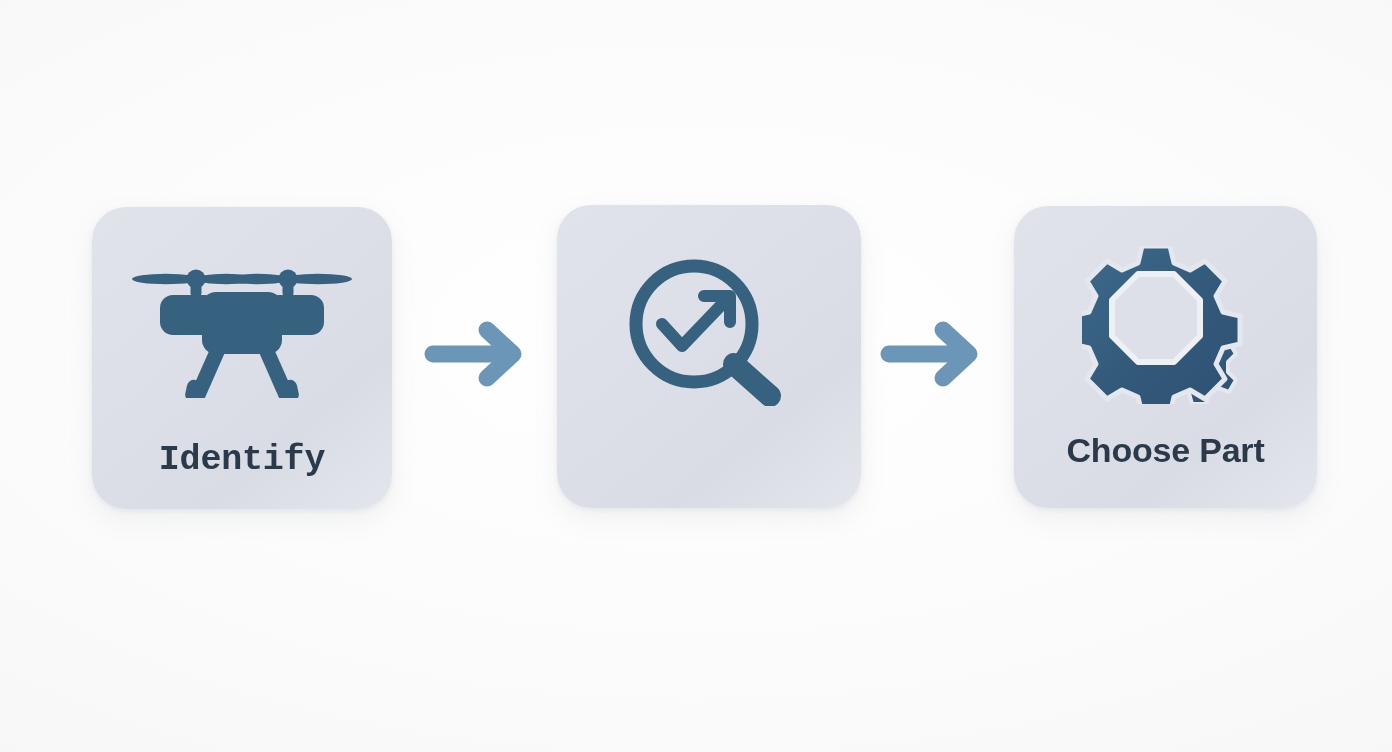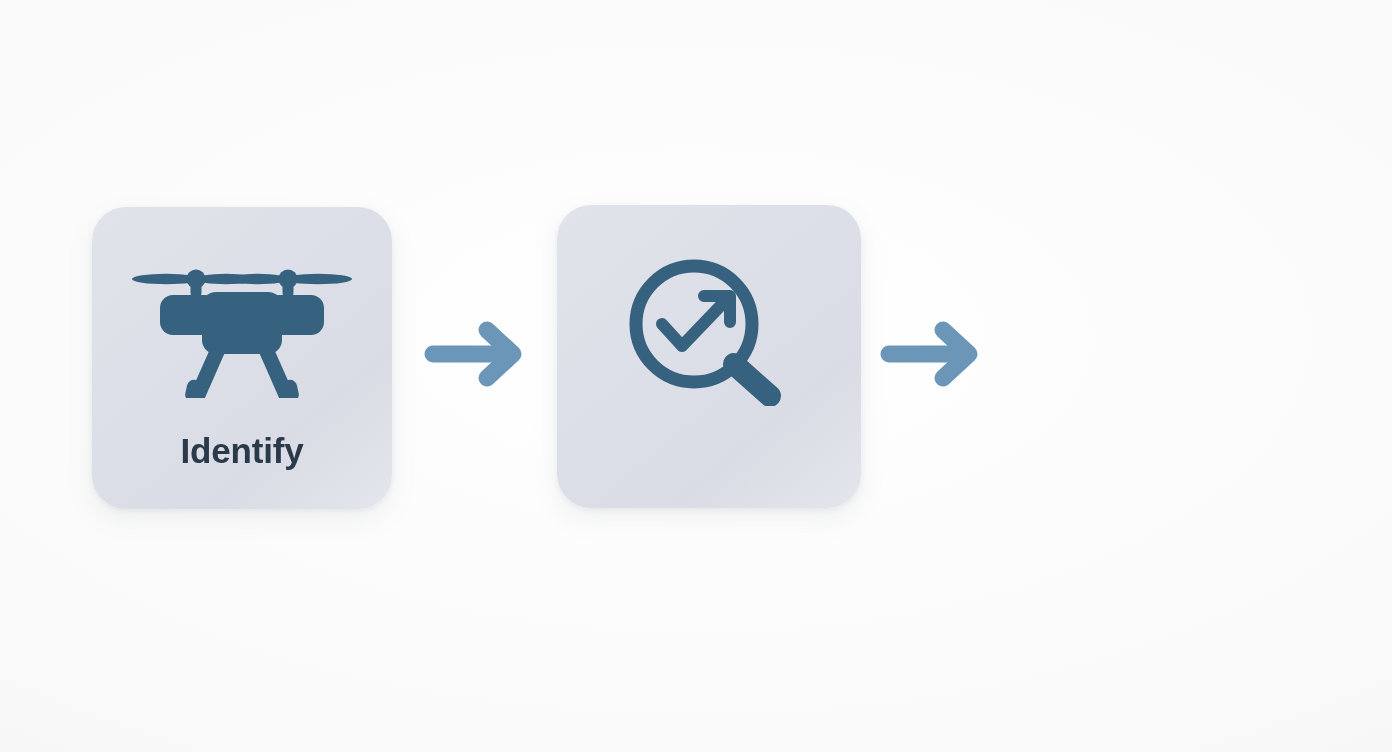--- a/index.html
+++ b/index.html
@@ -65,21 +65,21 @@
     left: 0;
     right: 0;
     text-align: center;
     color: #2b3a4b;
     font-weight: 700;
     font-size: 35px;
     letter-spacing: -0.2px;
     line-height: 40px;
     white-space: pre-line;
   }
-  .card-1 .card-label { top: 224px; }
+  .card-1 .card-label { top: 233px; font-family: Liberation Mono, monospace; }
   .card-2 .card-label { top: 224px; line-height: 42px; }
   .card-3 .card-label { top: 224px; font-size: 34px; }
 
   
   .arrow {
     position: absolute;
     width: 110px;
     height: 74px;
   }
   .arrow-1 { left: 423px;  top: 316px; }
@@ -154,14 +154,41 @@
 
   <div class="arrow arrow-2">
     <svg width="110" height="74" viewBox="0 0 110 74" fill="none" xmlns="http://www.w3.org/2000/svg" aria-hidden="true">
       <g stroke="#6b96b8" stroke-width="17" stroke-linecap="round" stroke-linejoin="round" fill="none">
         <line x1="10" y1="38" x2="88" y2="38"></line>
         <polyline points="64,14 90,38 64,62"></polyline>
       </g>
     </svg>
   </div>
 
+  <div class="card card-3">
+    <div class="card-icon">
+      <svg width="168" height="158" viewBox="0 0 168 158" fill="none" xmlns="http://www.w3.org/2000/svg" aria-hidden="true">
+        <defs>
+          <linearGradient id="gearGrad" x1="0" y1="0" x2="1" y2="1">
+            <stop offset="0%" stop-color="#3d6b8c"></stop>
+            <stop offset="55%" stop-color="#33597a"></stop>
+            <stop offset="100%" stop-color="#2d5070"></stop>
+          </linearGradient>
+        </defs>
+
+        <g transform="translate(116,112)">
+          <g fill="url(#gearGrad)" stroke="#e4e7ee" stroke-width="4" stroke-linejoin="round">
+            <path d="M-6 -28 L8 -28 L11 -17 L20 -12 L31 -16 L38 -4 L30 4 L30 14 L38 22 L31 34 L20 30 L11 35 L8 46 L-6 46 L-9 35 L-18 30 L-29 34 L-36 22 L-28 14 L-28 4 L-36 -4 L-29 -16 L-18 -12 L-9 -17 Z"></path>
+          </g>
+          <circle cx="1" cy="9" r="12" fill="#e1e4eb" stroke="#e4e7ee" stroke-width="3"></circle>
+        </g>
+
+        <g transform="translate(74,72)">
+          <path d="M-14 -72 L14 -72 L18 -55 L34 -48 L49 -57 L69 -37 L60 -22 L67 -6 L84 -2 L84 26 L67 30 L60 46 L69 61 L49 81 L34 72 L18 79 L14 96 L-14 96 L-18 79 L-34 72 L-49 81 L-69 61 L-60 46 L-67 30 L-84 26 L-84 -2 L-67 -6 L-60 -22 L-69 -37 L-49 -57 L-34 -48 L-18 -55 Z" fill="url(#gearGrad)" stroke="#e4e7ee" stroke-width="5" stroke-linejoin="round"></path>
+
+          <path d="M-18 -44 L18 -44 L44 -18 L44 18 L18 44 L-18 44 L-44 18 L-44 -18 Z" fill="#dde0e8" stroke="#eef0f4" stroke-width="6" stroke-linejoin="round"></path>
+        </g>
+      </svg>
+    </div>
+    <div class="card-label">Choose Part</div>
+  </div>
 
 </div>
 
 </body></html>

